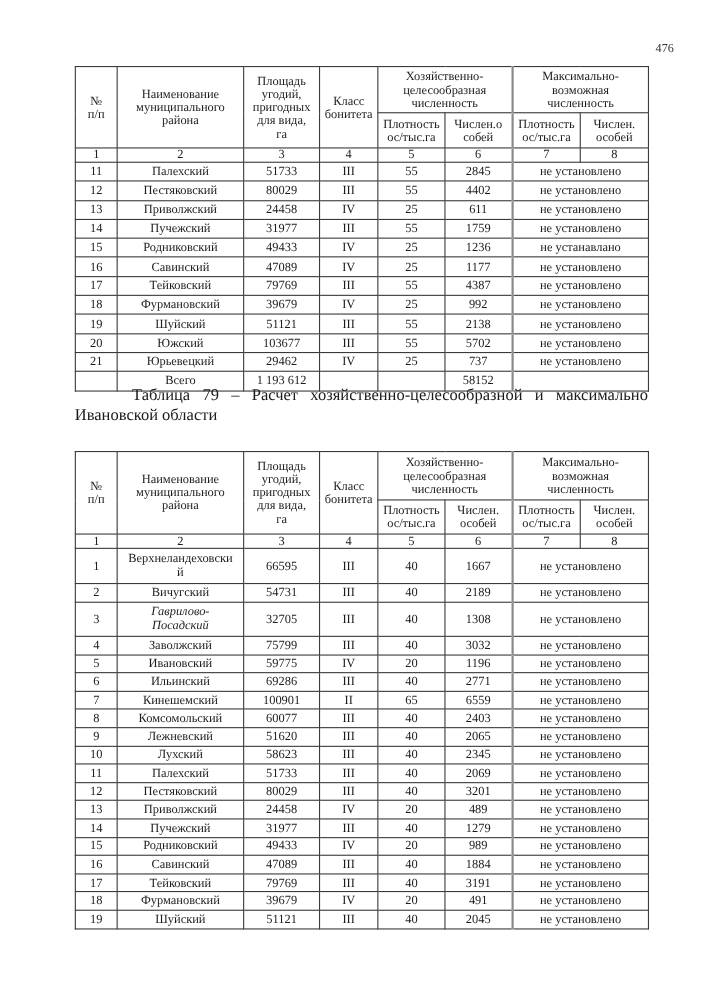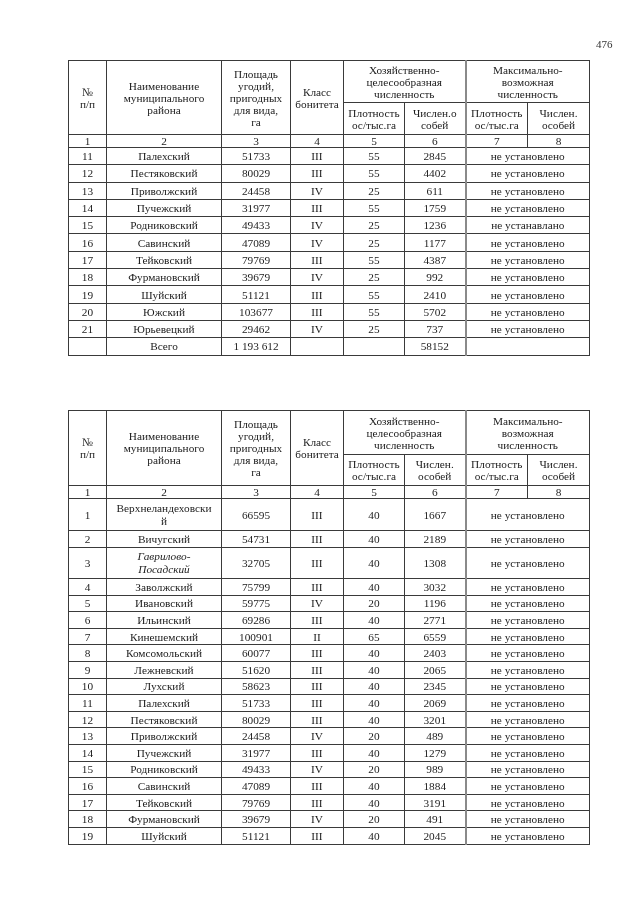--- a/index.html
+++ b/index.html
@@ -173,21 +173,21 @@
     <td>25</td>
     <td>992</td>
     <td class="sep" colspan="2">не установлено</td>
   </tr>
   <tr class="row">
     <td>19</td>
     <td>Шуйский</td>
     <td>51121</td>
     <td>III</td>
     <td>55</td>
-    <td>2410</td>
+    <td>2138</td>
     <td class="sep" colspan="2">не установлено</td>
   </tr>
   <tr class="row">
     <td>20</td>
     <td>Южский</td>
     <td>103677</td>
     <td>III</td>
     <td>55</td>
     <td>5702</td>
     <td class="sep" colspan="2">не установлено</td>
@@ -207,20 +207,22 @@
     <td>1 193 612</td>
     <td></td>
     <td></td>
     <td>58152</td>
     <td class="sep" colspan="2"></td>
   </tr>
 </tbody>
   </table>
 
 <div class="caption">
+  <span class="ln ln1">Таблица 79 – Расчет хозяйственно-целесообразной и максимально</span>
+  <span class="ln ln3">Ивановской области</span>
 </div>
 
 <table class="grid" id="t2">
   <colgroup>
     <col style="width:38px">
       <col style="width:115px">
       <col style="width:69px">
       <col style="width:53px">
     <col style="width:61px">
       <col style="width:61px">

